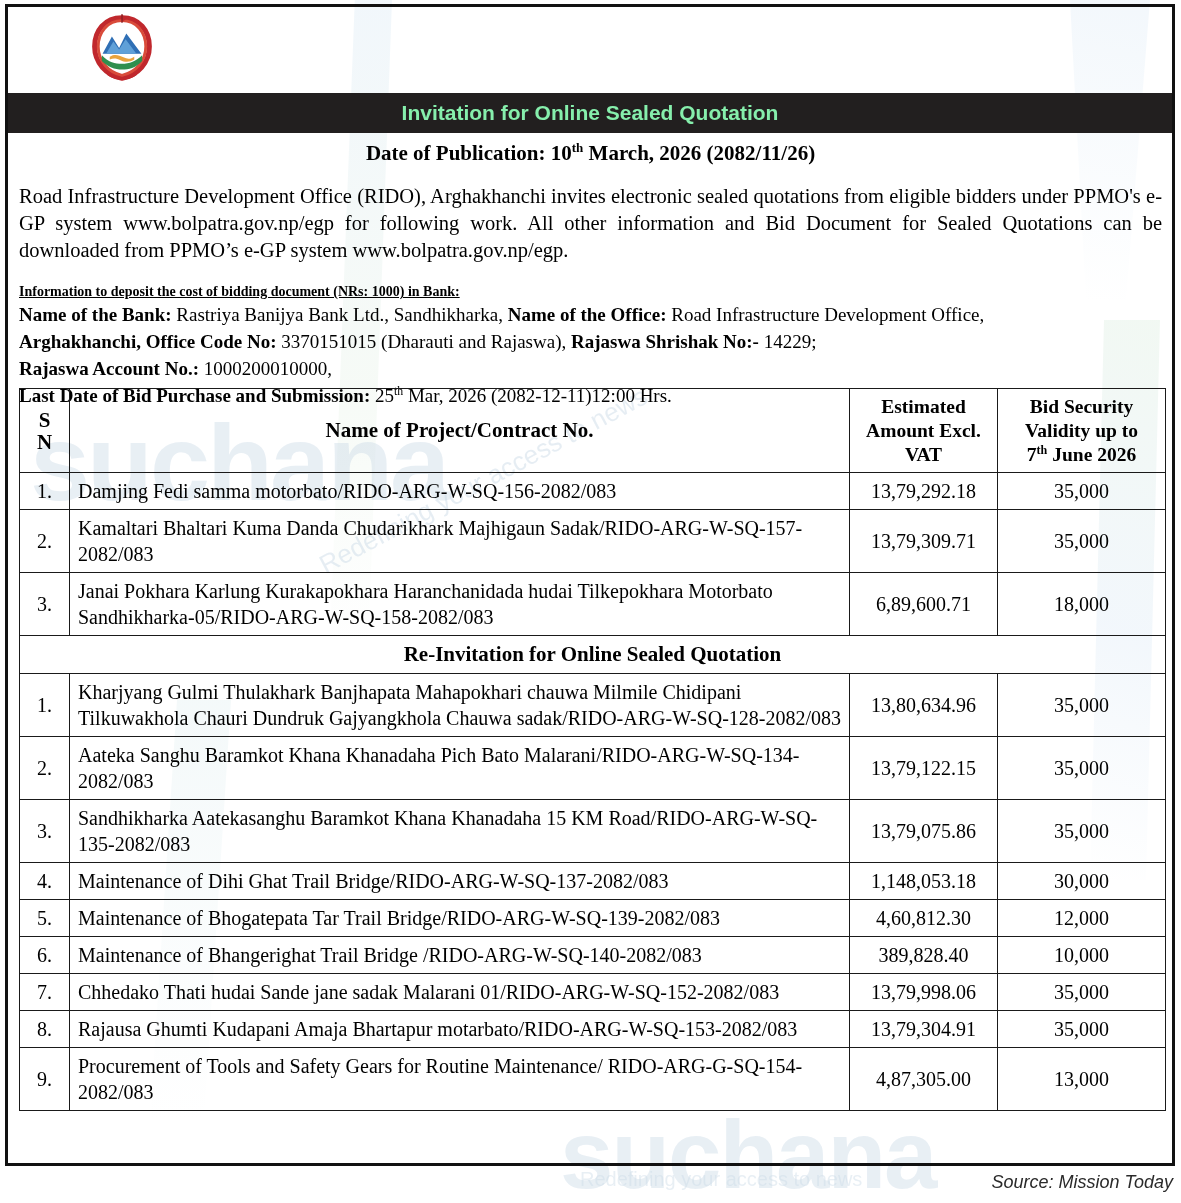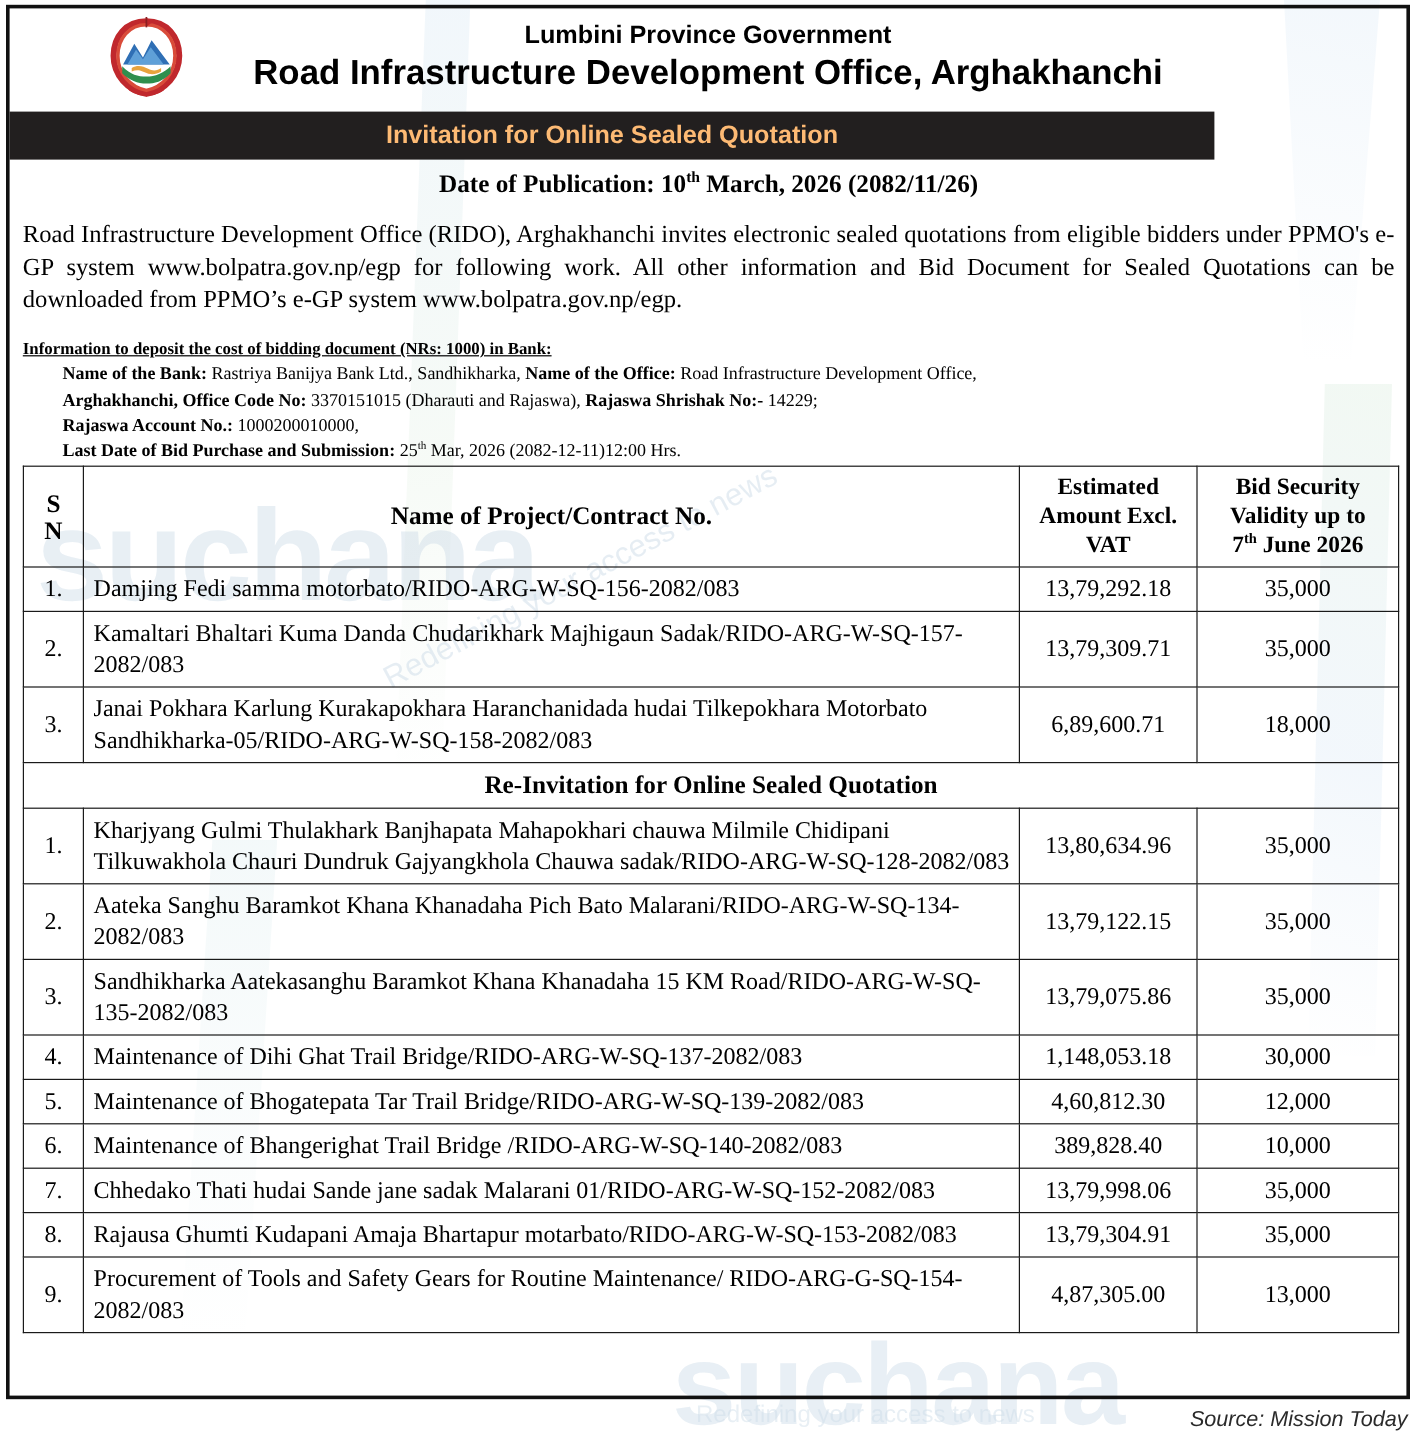--- a/index.html
+++ b/index.html
@@ -112,24 +112,24 @@
     font-weight: bold;
     line-height: 1.2;
     margin-top: 2px;
   }
 
   
   .title-band {
     position: absolute;
     left: 8px;
     top: 93px;
-    width: 1004px;
+    width: 1164px;
     height: 40px;
     background: #221f1f;
-    color: #fdba74;
+    color: #86efac;
     font-family: "Liberation Sans", sans-serif;
     font-size: 21px;
     font-weight: bold;
     display: flex;
     align-items: center;
     justify-content: center;
     box-sizing: border-box;
     z-index: 3;
   }
 
@@ -155,23 +155,22 @@
     text-justify: inter-word;
   }
   .bank-head {
     font-size: 14px;
     font-weight: bold;
     text-decoration: underline;
     line-height: 1.42;
     margin-top: 18px;
   }
   .bank-line {
-    font-size: 15px;
+    font-size: 19px;
     line-height: 1.42;
-    margin-left: 33px;
   }
   .bank-line b { font-weight: bold; }
   sup { font-size: 0.62em; vertical-align: super; line-height: 0; }
 
   
   .tbl-wrap {
     position: absolute;
     left: 19px;
     top: 388px;
     width: 1146px;
@@ -283,24 +282,20 @@
 
           <path d="M22 60 C32 70 40 72 50 72 C60 72 70 68 78 60 L78 68 C68 78 60 80 50 80 C40 80 30 76 22 68 Z" fill="#2f8f4e"></path>
 
           <path d="M33 62 C40 58 46 60 52 63 C58 66 63 65 67 62 L67 66 C61 70 54 70 48 67 C42 64 38 64 33 66 Z" fill="#e8a33d"></path>
 
           <path d="M50 4 L57 9 L50 14 Z" fill="#c0282d"></path>
           <rect x="49" y="3" width="2" height="12" fill="#8c1f22"></rect>
 
           <path d="M26 82 C36 89 44 91 50 91 C56 91 64 89 74 82 L70 88 C62 93 56 94 50 94 C44 94 38 93 30 88 Z" fill="#c0282d"></path>
         </svg>
-      </div>
-      <div class="masthead-text">
-        <div class="org-line1">Lumbini Province Government</div>
-        <div class="org-line2">Road Infrastructure Development Office, Arghakhanchi</div>
       </div>
     </div>
 
     <div class="title-band">
       <span>Invitation for Online Sealed Quotation</span>
     </div>
 
     <div class="notice">
 
       <div class="pub-date">

